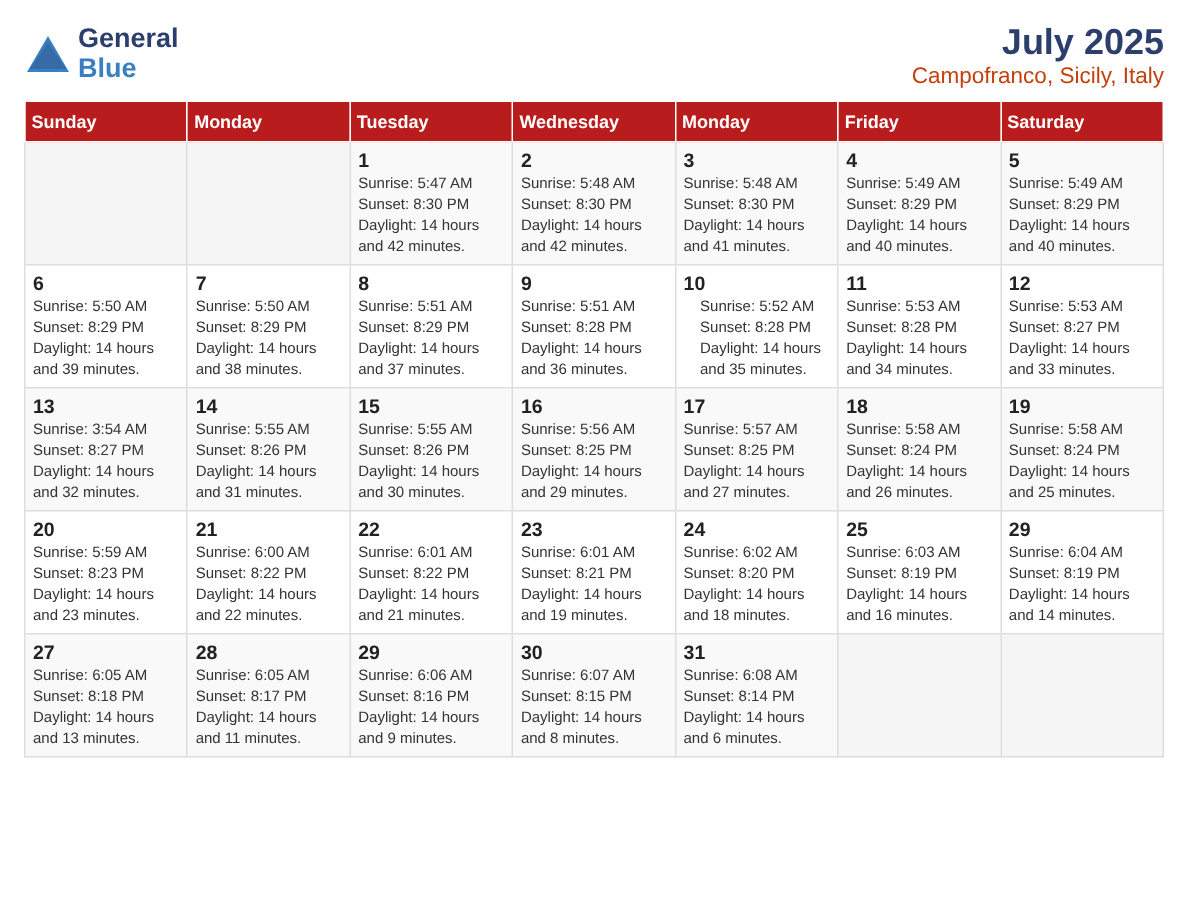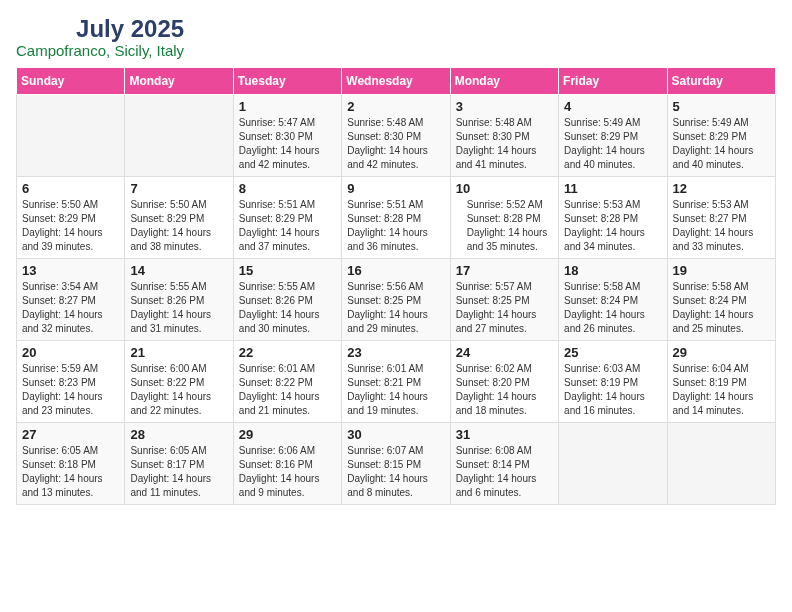--- a/index.html
+++ b/index.html
@@ -36,29 +36,29 @@
       text-align: right;
     }
     .month-title {
       font-size: 24px;
       font-weight: bold;
       color: #2c3e6b;
       line-height: 1.1;
     }
     .location {
       font-size: 15px;
-      color: #15803d;
+      color: #c2410c;
     }
     table {
       width: 100%;
       border-collapse: collapse;
       font-size: 10.5px;
     }
     thead tr th {
-      background-color: #ec4899;
+      background-color: #b91c1c;
       color: #fff;
       padding: 6px 4px;
       text-align: left;
       font-size: 12px;
       border: 1px solid #fff;
     }
     tbody tr td {
       border: 1px solid #ddd;
       vertical-align: top;
       padding: 4px 5px;
@@ -82,20 +82,30 @@
       line-height: 1.4;
     }
     .empty-cell {
       background: #f5f5f5 !important;
     }
   </style>
 </head>
 <body>
 
 <div class="header">
+  <div class="logo">
+    <svg class="logo-icon" viewBox="0 0 32 28" xmlns="http://www.w3.org/2000/svg">
+      <polygon points="16,2 30,26 2,26" fill="#3a7fc1"></polygon>
+      <polygon points="16,6 28,24 4,24" fill="#2c3e6b" opacity="0.3"></polygon>
+    </svg>
+    <div class="logo-text">
+      <div><span class="logo-general">General</span></div>
+      <div><span class="logo-blue">Blue</span></div>
+    </div>
+  </div>
   <div class="title-block">
     <div class="month-title">July 2025</div>
     <div class="location">Campofranco, Sicily, Italy</div>
   </div>
 </div>
 
 <table>
   <thead>
     <tr>
     <th>Sunday</th>

